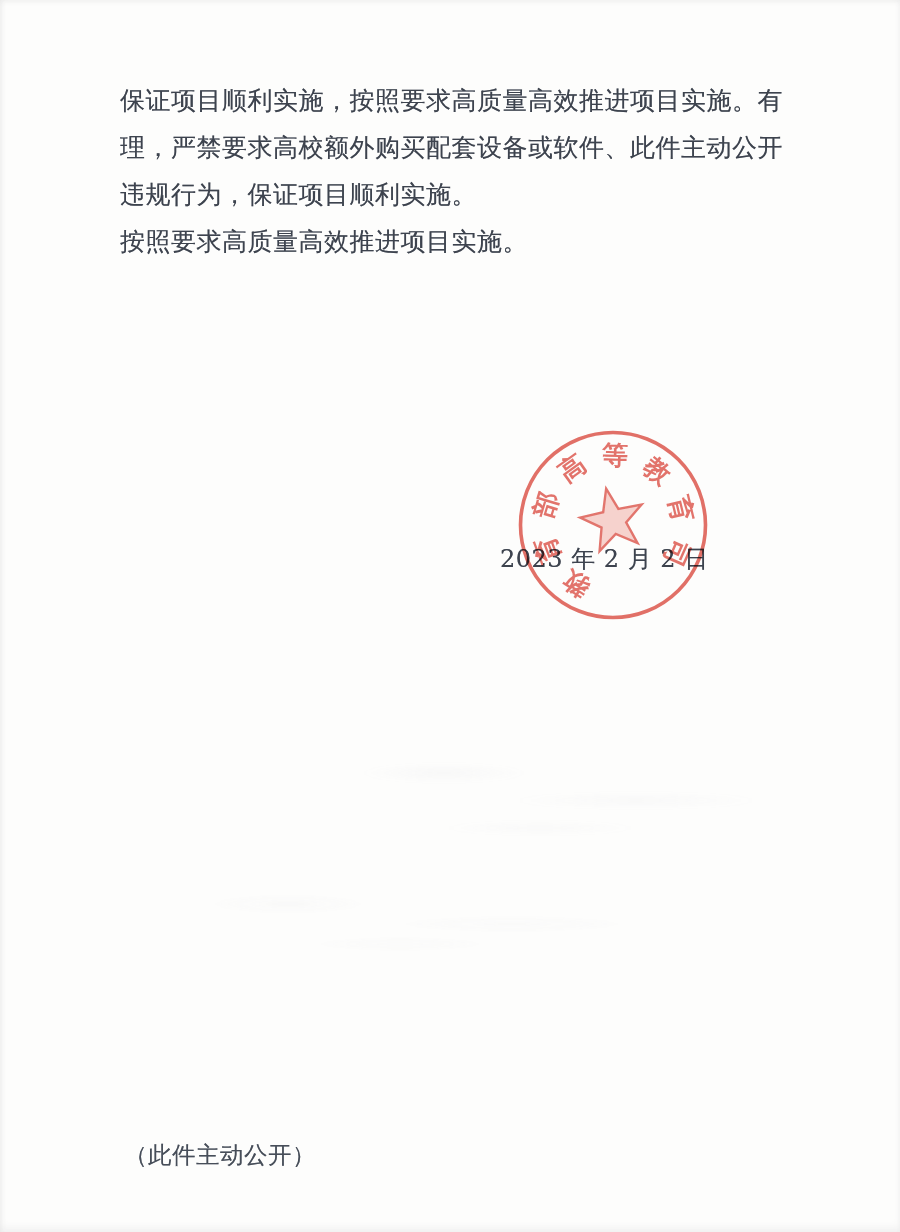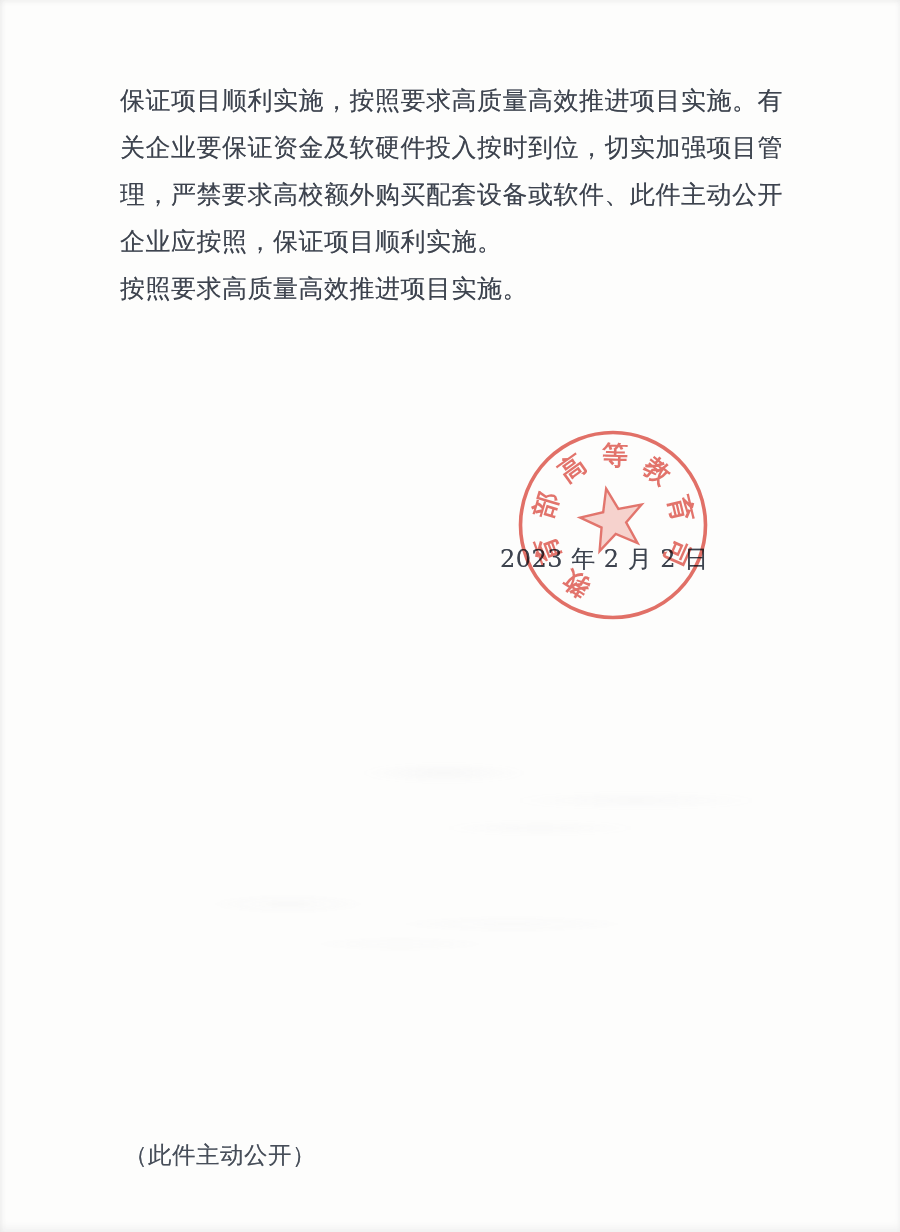--- a/index.html
+++ b/index.html
@@ -98,23 +98,22 @@
 </head>
 <body>
 
 <div class="page" style="--ink: #3d434e;">
 
   <div class="smudge smudge-1"></div>
   <div class="smudge smudge-2"></div>
 
   <div class="body-text">
     <div class="line">保证项目顺利实施，按照要求高质量高效推进项目实施。有</div>
-    <div class="line">关企业要保证资金及软硬件投入按时到位，切实加强项目管</div>
     <div class="line">理，严禁要求高校额外购买配套设备或软件、此件主动公开</div>
-    <div class="line">企业应按照，保证项目顺利实施。</div>
+    <div class="line">违规行为，保证项目顺利实施。</div>
     <div class="line">按照要求高质量高效推进项目实施。</div>
   </div>
 
   <div class="date">2023 年 2 月 2 日</div>
 
   <svg class="seal" viewBox="0 0 220 220" xmlns="http://www.w3.org/2000/svg">
     <circle id="seal-ring" cx="110" cy="110" r="92.5" fill="none" stroke-width="3.6" opacity="0.95" stroke="#dd5349"></circle>
     <polygon id="seal-star" stroke-width="2.4" stroke-linejoin="miter" opacity="0.9" points="103.14,73.72 115.37,93.94 138.58,89.50 123.13,107.38 134.52,128.08 112.74,118.91 96.58,136.15 98.57,112.60 77.18,102.55 100.19,97.17" stroke="#dd5349" fill="rgba(238,132,124,0.45)"></polygon>
     <g id="seal-text">
         <text x="110" y="40" font-size="26" fill="#dd5349" fill-opacity="0.92" text-anchor="middle" dominant-baseline="central" transform="rotate(-148.0 110 110)">教</text>

